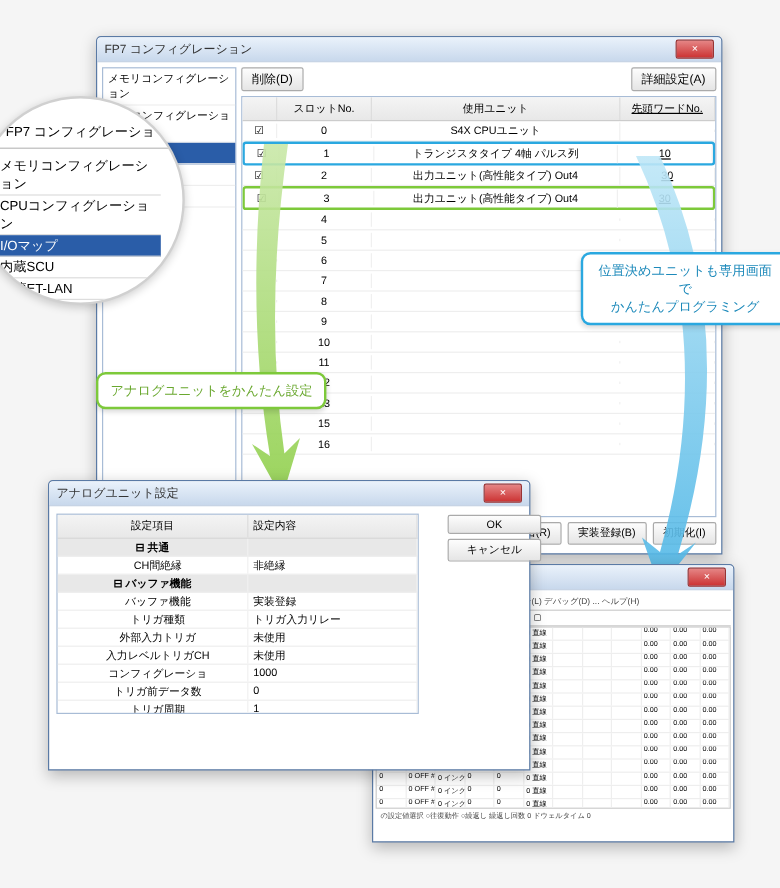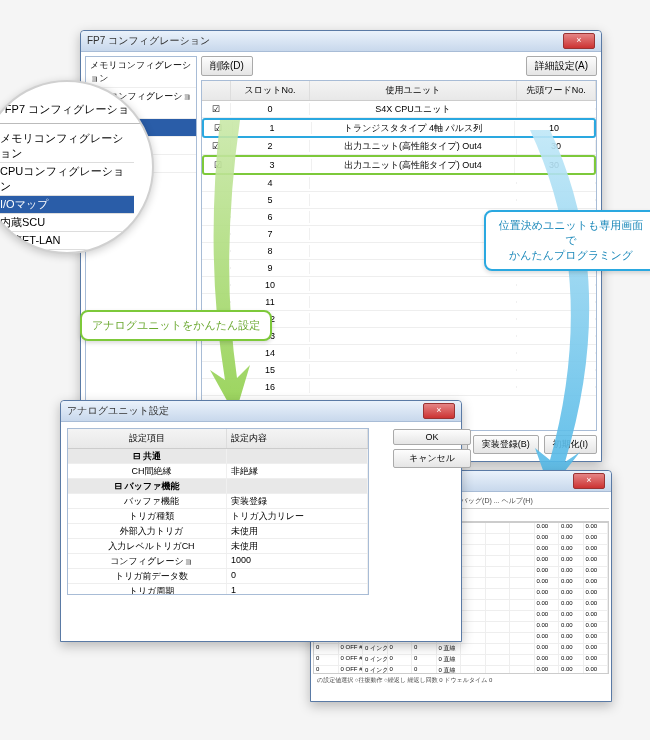--- a/index.html
+++ b/index.html
@@ -66,21 +66,21 @@
   }
   .grid {
     flex:1;
     border:1px solid #a8bcd6;
     background:#fff;
     overflow:hidden;
     font-size:9px;
   }
   .grid-head { display:flex; background:linear-gradient(#f4f4f4,#e8e8e8); border-bottom:1px solid #ccc; }
   .grid-head div { padding:3px 4px; border-right:1px solid #ddd; text-align:center; }
-  .col-chk{width:20px;} .col-slot{width:70px;} .col-unit{flex:1;} .col-word{width:70px;}
+  .col-chk{width:20px;} .col-slot{width:70px;} .col-unit{flex:1;} .col-word{width:70px;text-decoration:underline;}
   .grid-row { display:flex; border-bottom:1px solid #eee; height:16px; align-items:center; }
   .grid-row div { padding:1px 4px; border-right:1px solid #f0f0f0; text-align:center; font-size:9px; }
   .hl-blue { border:2px solid #2aa8e0; border-radius:3px; }
   .hl-green { border:2px solid #7dc93a; border-radius:3px; }
   .footer-btns { text-align:right; padding:4px 0; }
   .footer-btns .btn { margin-left:2px; font-size:9px; }
 
   
   .zoom {
     position:absolute;
@@ -92,21 +92,21 @@
     box-shadow: 0 2px 8px rgba(0,0,0,0.2);
     overflow:hidden;
     z-index:5;
   }
   .zoom .z-title { text-align:center; margin-top:20px; font-size:11px; border-bottom:1px solid #bbb; padding-bottom:6px; }
   .zoom .z-list { margin:6px 18px 0; font-size:11px; }
   .zoom .z-item { border-bottom:1px solid #ddd; padding:1px 0; }
   .zoom .z-item.sel { background:#2a5da8; color:#fff; }
 
   
-  #ana-win { top:400px; left:40px; width:400px; height:240px; z-index:4;margin-left:20px; }
+  #ana-win { top:400px; left:40px; width:400px; height:240px; z-index:4; }
   #ana-win .body { padding:6px; }
   .prop-grid { border:1px solid #a8bcd6; height:165px; overflow:hidden; font-size:9px; }
   .prop-head { display:flex; background:linear-gradient(#f4f4f4,#e8e8e8); border-bottom:1px solid #ccc; }
   .prop-head div { padding:3px 4px; border-right:1px solid #ddd; }
   .pc1{width:150px;text-align:center;} .pc2{flex:1;}
   .prop-row { display:flex; border-bottom:1px solid #eee; height:14px; }
   .prop-row.group { background:#e8e8e8; font-weight:bold; }
   .prop-row div { padding:1px 4px; border-right:1px solid #f0f0f0; font-size:9px; }
   .dlg-btns { position:absolute; top:28px; right:8px; width:60px; }
   .dlg-btns .btn { display:block; width:100%; margin-bottom:4px; font-size:9px; text-align:center; }
@@ -246,26 +246,20 @@
               <div class="col-word"></div>
             </div>
             <div class="grid-row">
               <div class="col-chk"></div>
               <div class="col-slot">13</div>
               <div class="col-unit"></div>
               <div class="col-word"></div>
             </div>
             <div class="grid-row">
               <div class="col-chk"></div>
-              <div class="col-slot">14</div>
-              <div class="col-unit"></div>
-              <div class="col-word"></div>
-            </div>
-            <div class="grid-row">
-              <div class="col-chk"></div>
               <div class="col-slot">15</div>
               <div class="col-unit"></div>
               <div class="col-word"></div>
             </div>
             <div class="grid-row">
               <div class="col-chk"></div>
               <div class="col-slot">16</div>
               <div class="col-unit"></div>
               <div class="col-word"></div>
             </div>

